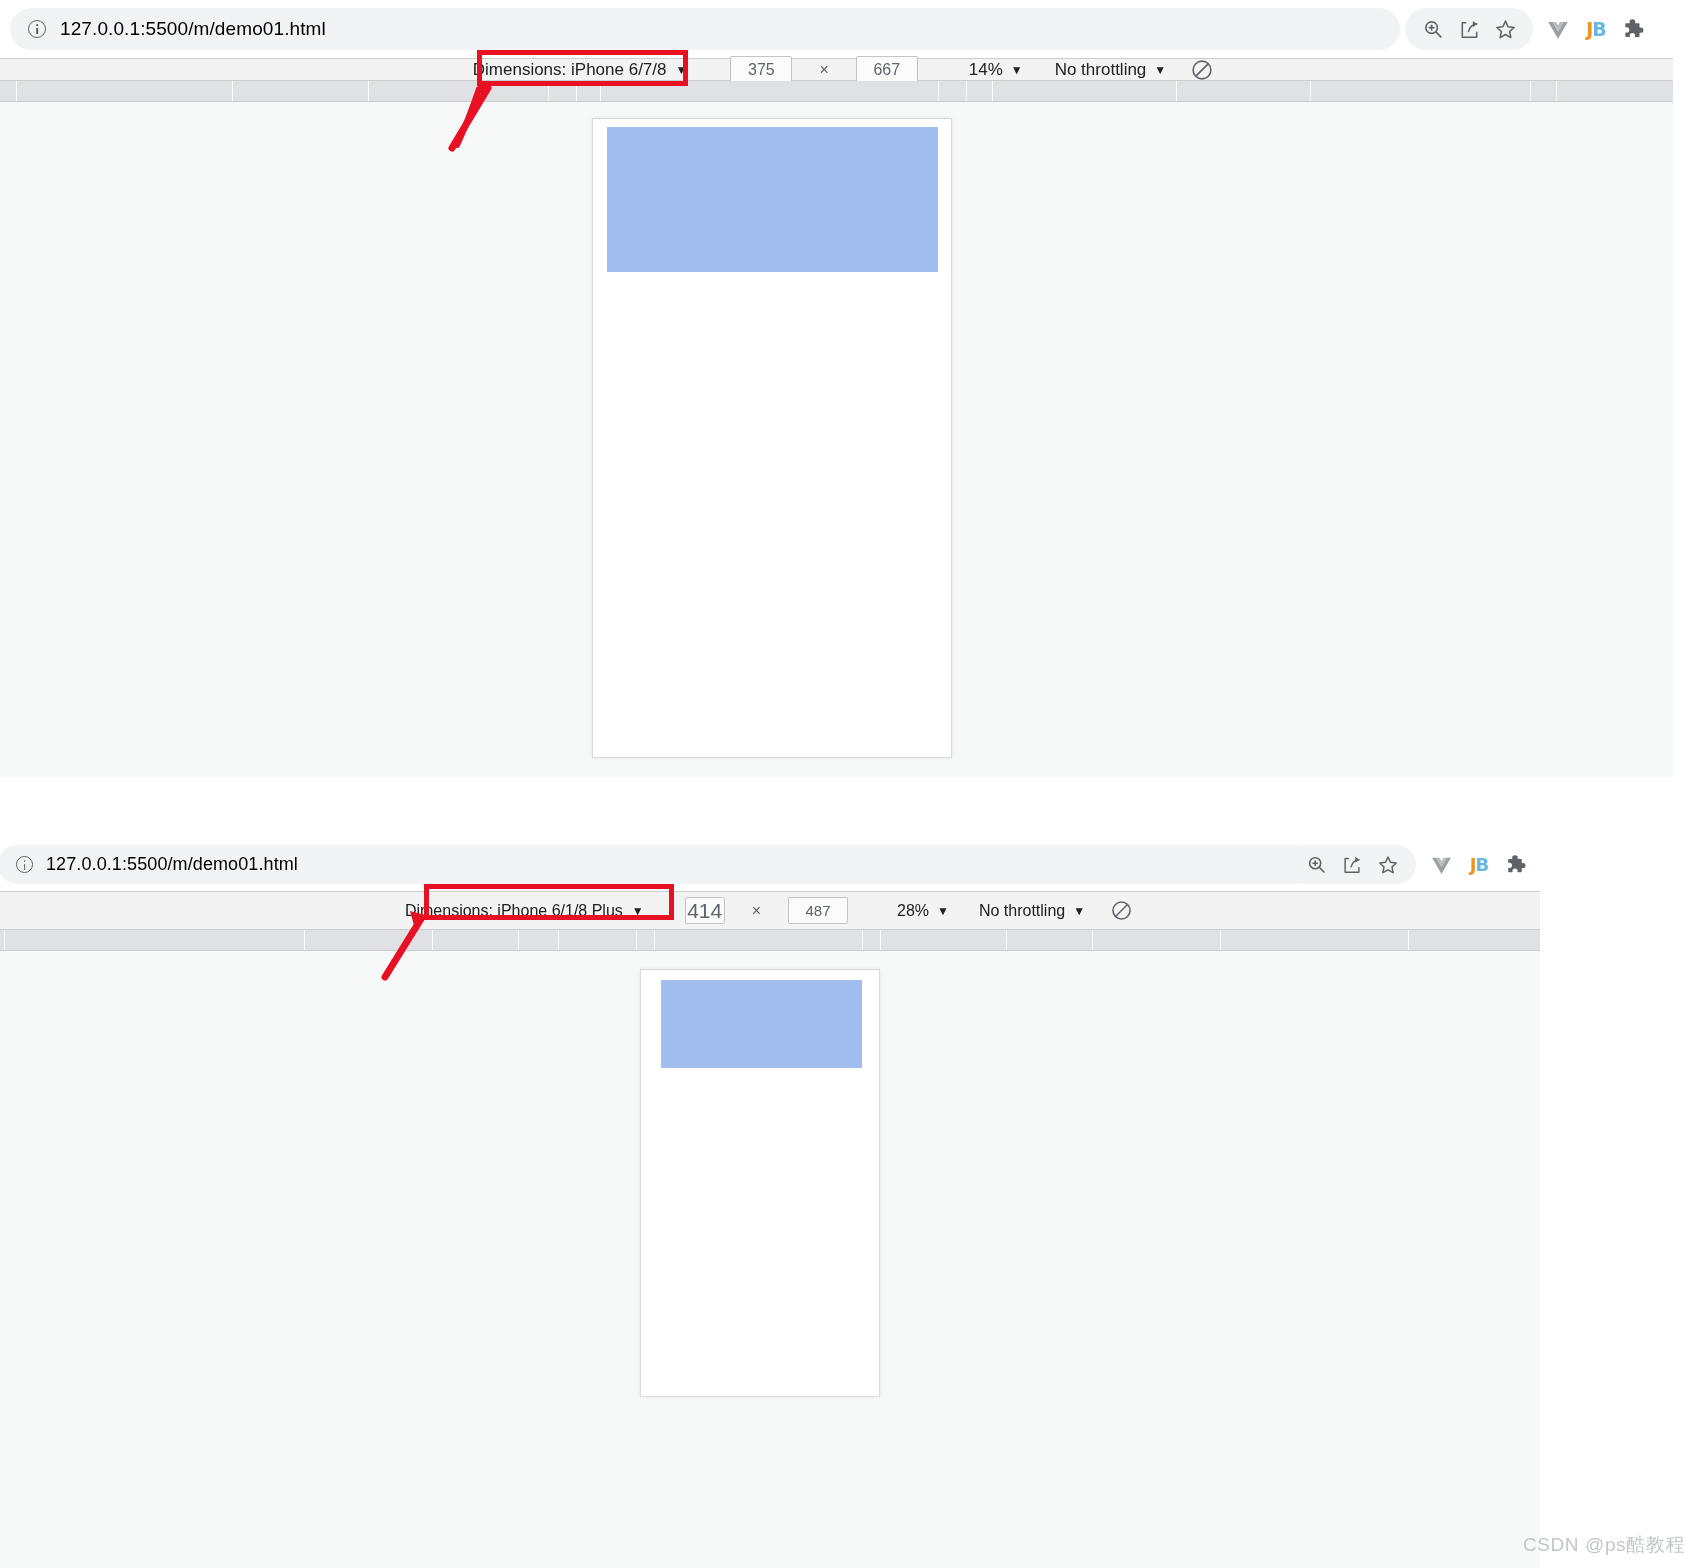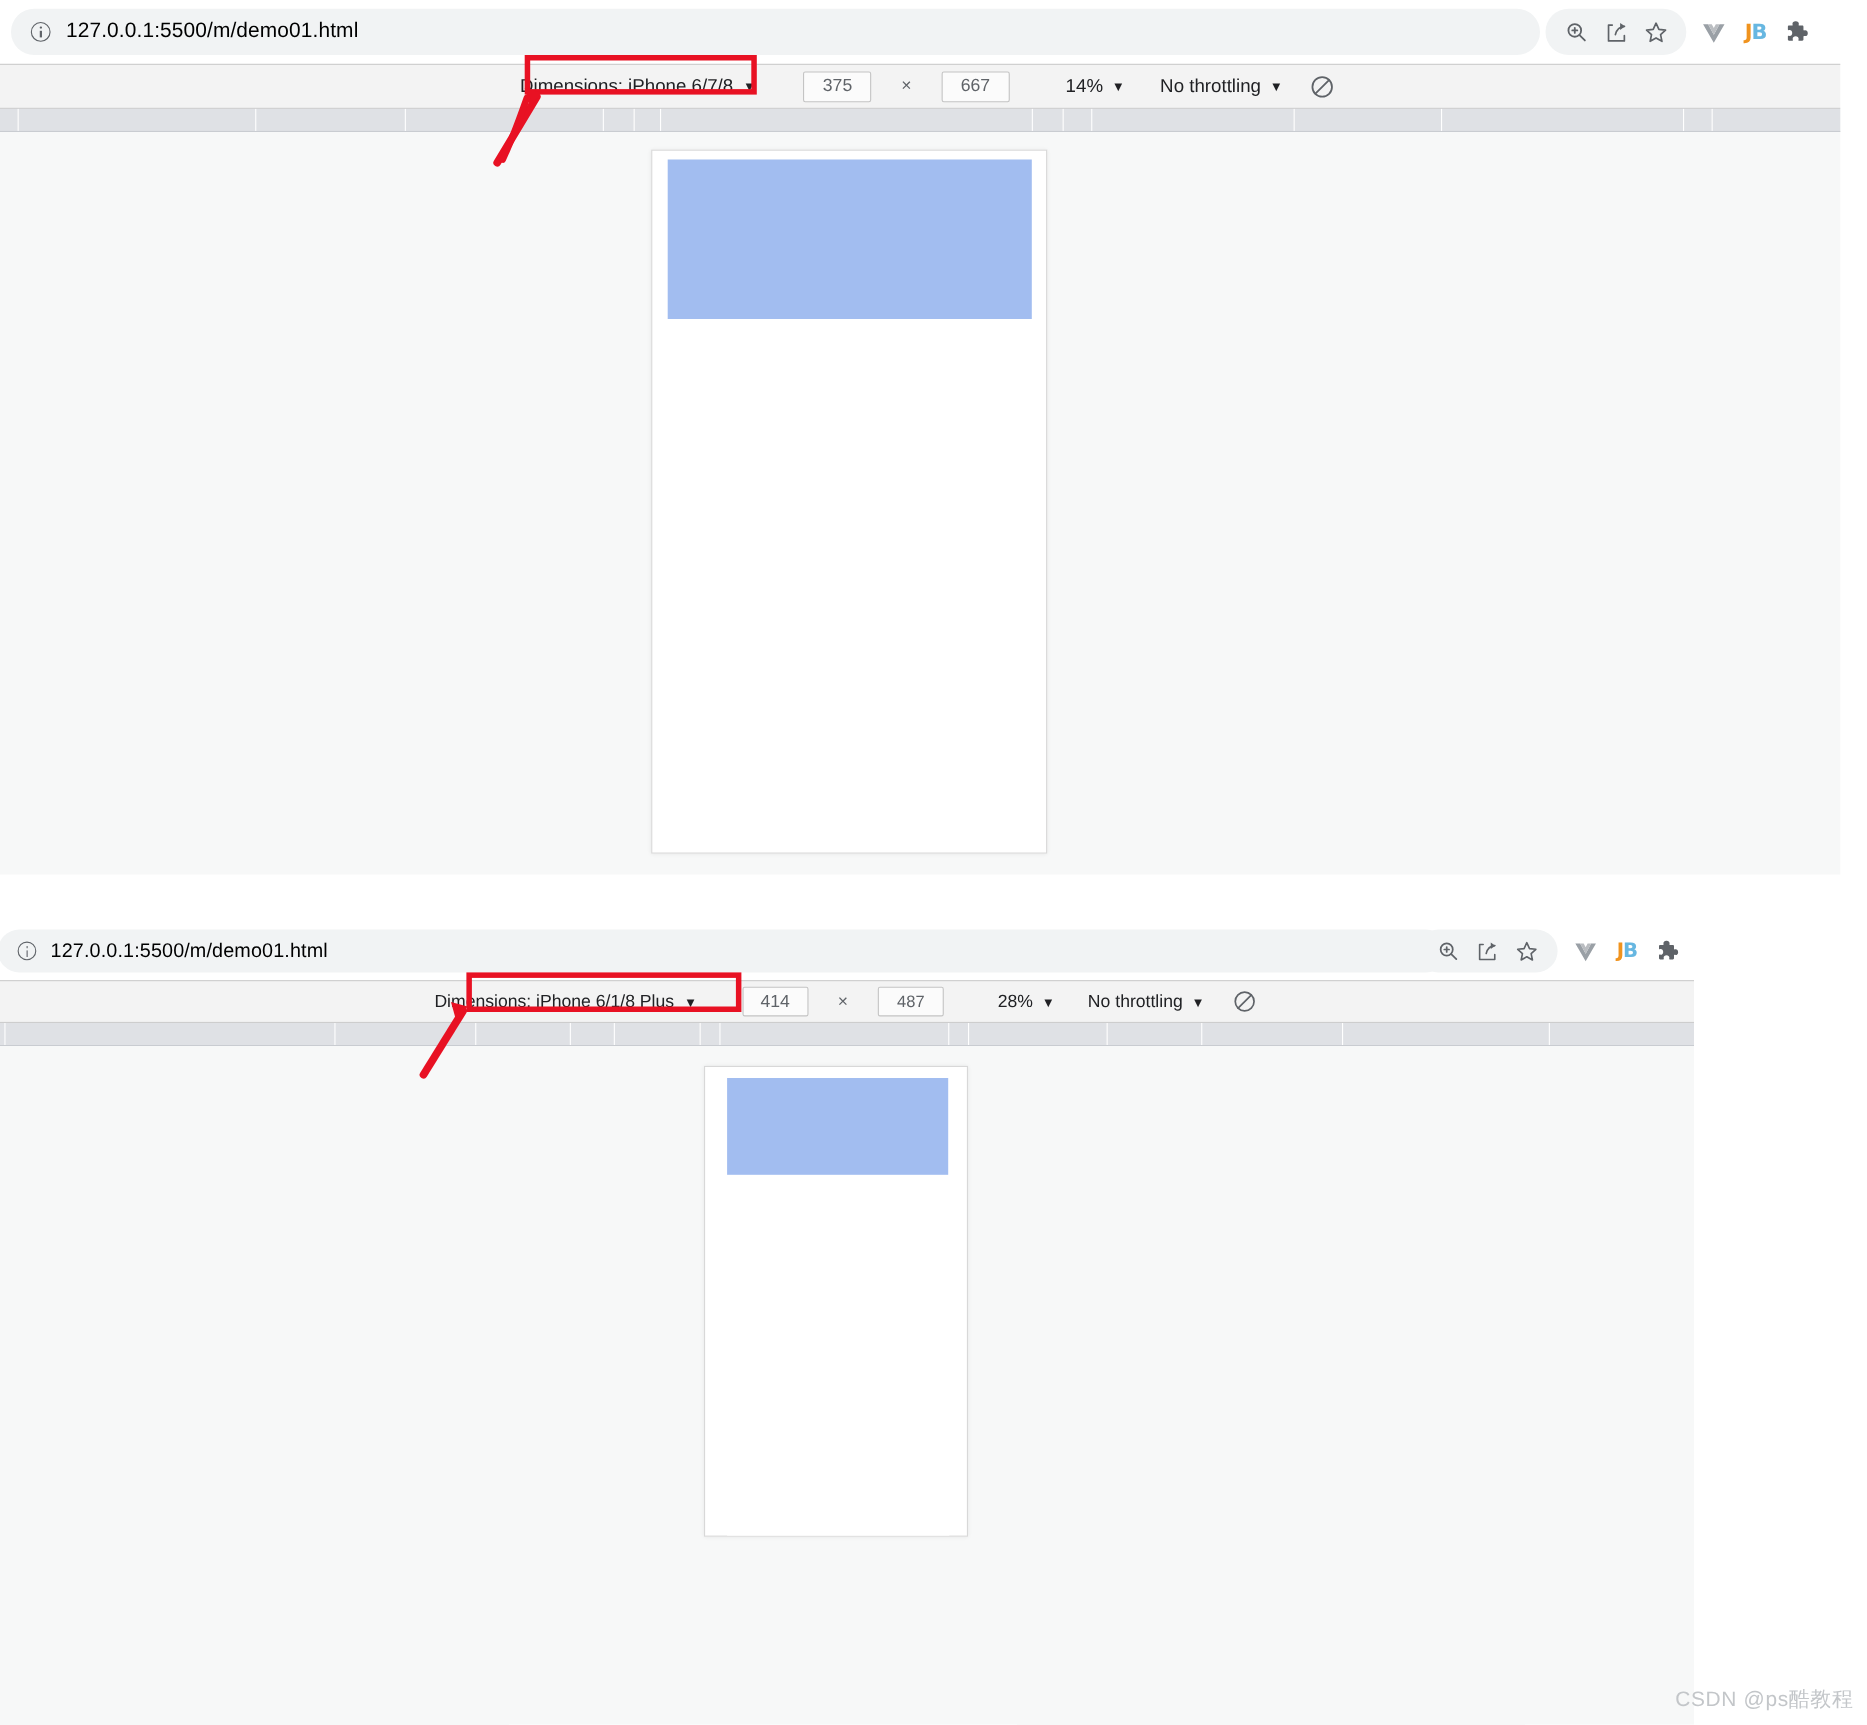--- a/index.html
+++ b/index.html
@@ -105,21 +105,21 @@
     letter-spacing: -1px;
     font-family: "DejaVu Sans", sans-serif;
   }
   .jb-logo .j { color: #f0931e; }
   .jb-logo .b { color: #67b7e1; }
 
   
   .device-bar {
     position: relative;
     width: 100%;
-    height: 41px;
+    height: 23px;
     background: #f3f3f3;
     border-top: 1px solid #cdcdcd;
     border-bottom: 1px solid #cdcdcd;
     display: flex;
     align-items: center;
     justify-content: center;
     font-size: 17px;
     color: #202124;
   }
   .device-bar-inner {
@@ -391,21 +391,21 @@
       </div>
     </div>
 
     <div class="device-bar" style="height:39px; font-size:16px;">
       <div class="device-bar-inner" style="margin-left:6px;">
         <div class="dim-select">
           <span>Dimensions: iPhone 6/1/8 Plus</span>
           <span class="caret">▼</span>
         </div>
         <div style="width:16px"></div>
-        <div class="size-input" style="width:60px;height:27px;line-height:25px;font-size:16px;">414</div>
+        <div class="size-input" style="width:40px;height:27px;line-height:25px;font-size:21px;">414</div>
         <span class="times">×</span>
         <div class="size-input" style="width:60px;height:27px;line-height:25px;font-size:15px;">487</div>
         <div style="width:24px"></div>
         <div class="zoom-select">
           <span>28%</span>
           <span class="caret">▼</span>
         </div>
         <div style="width:12px"></div>
         <div class="throttle-select">
           <span>No throttling</span>

